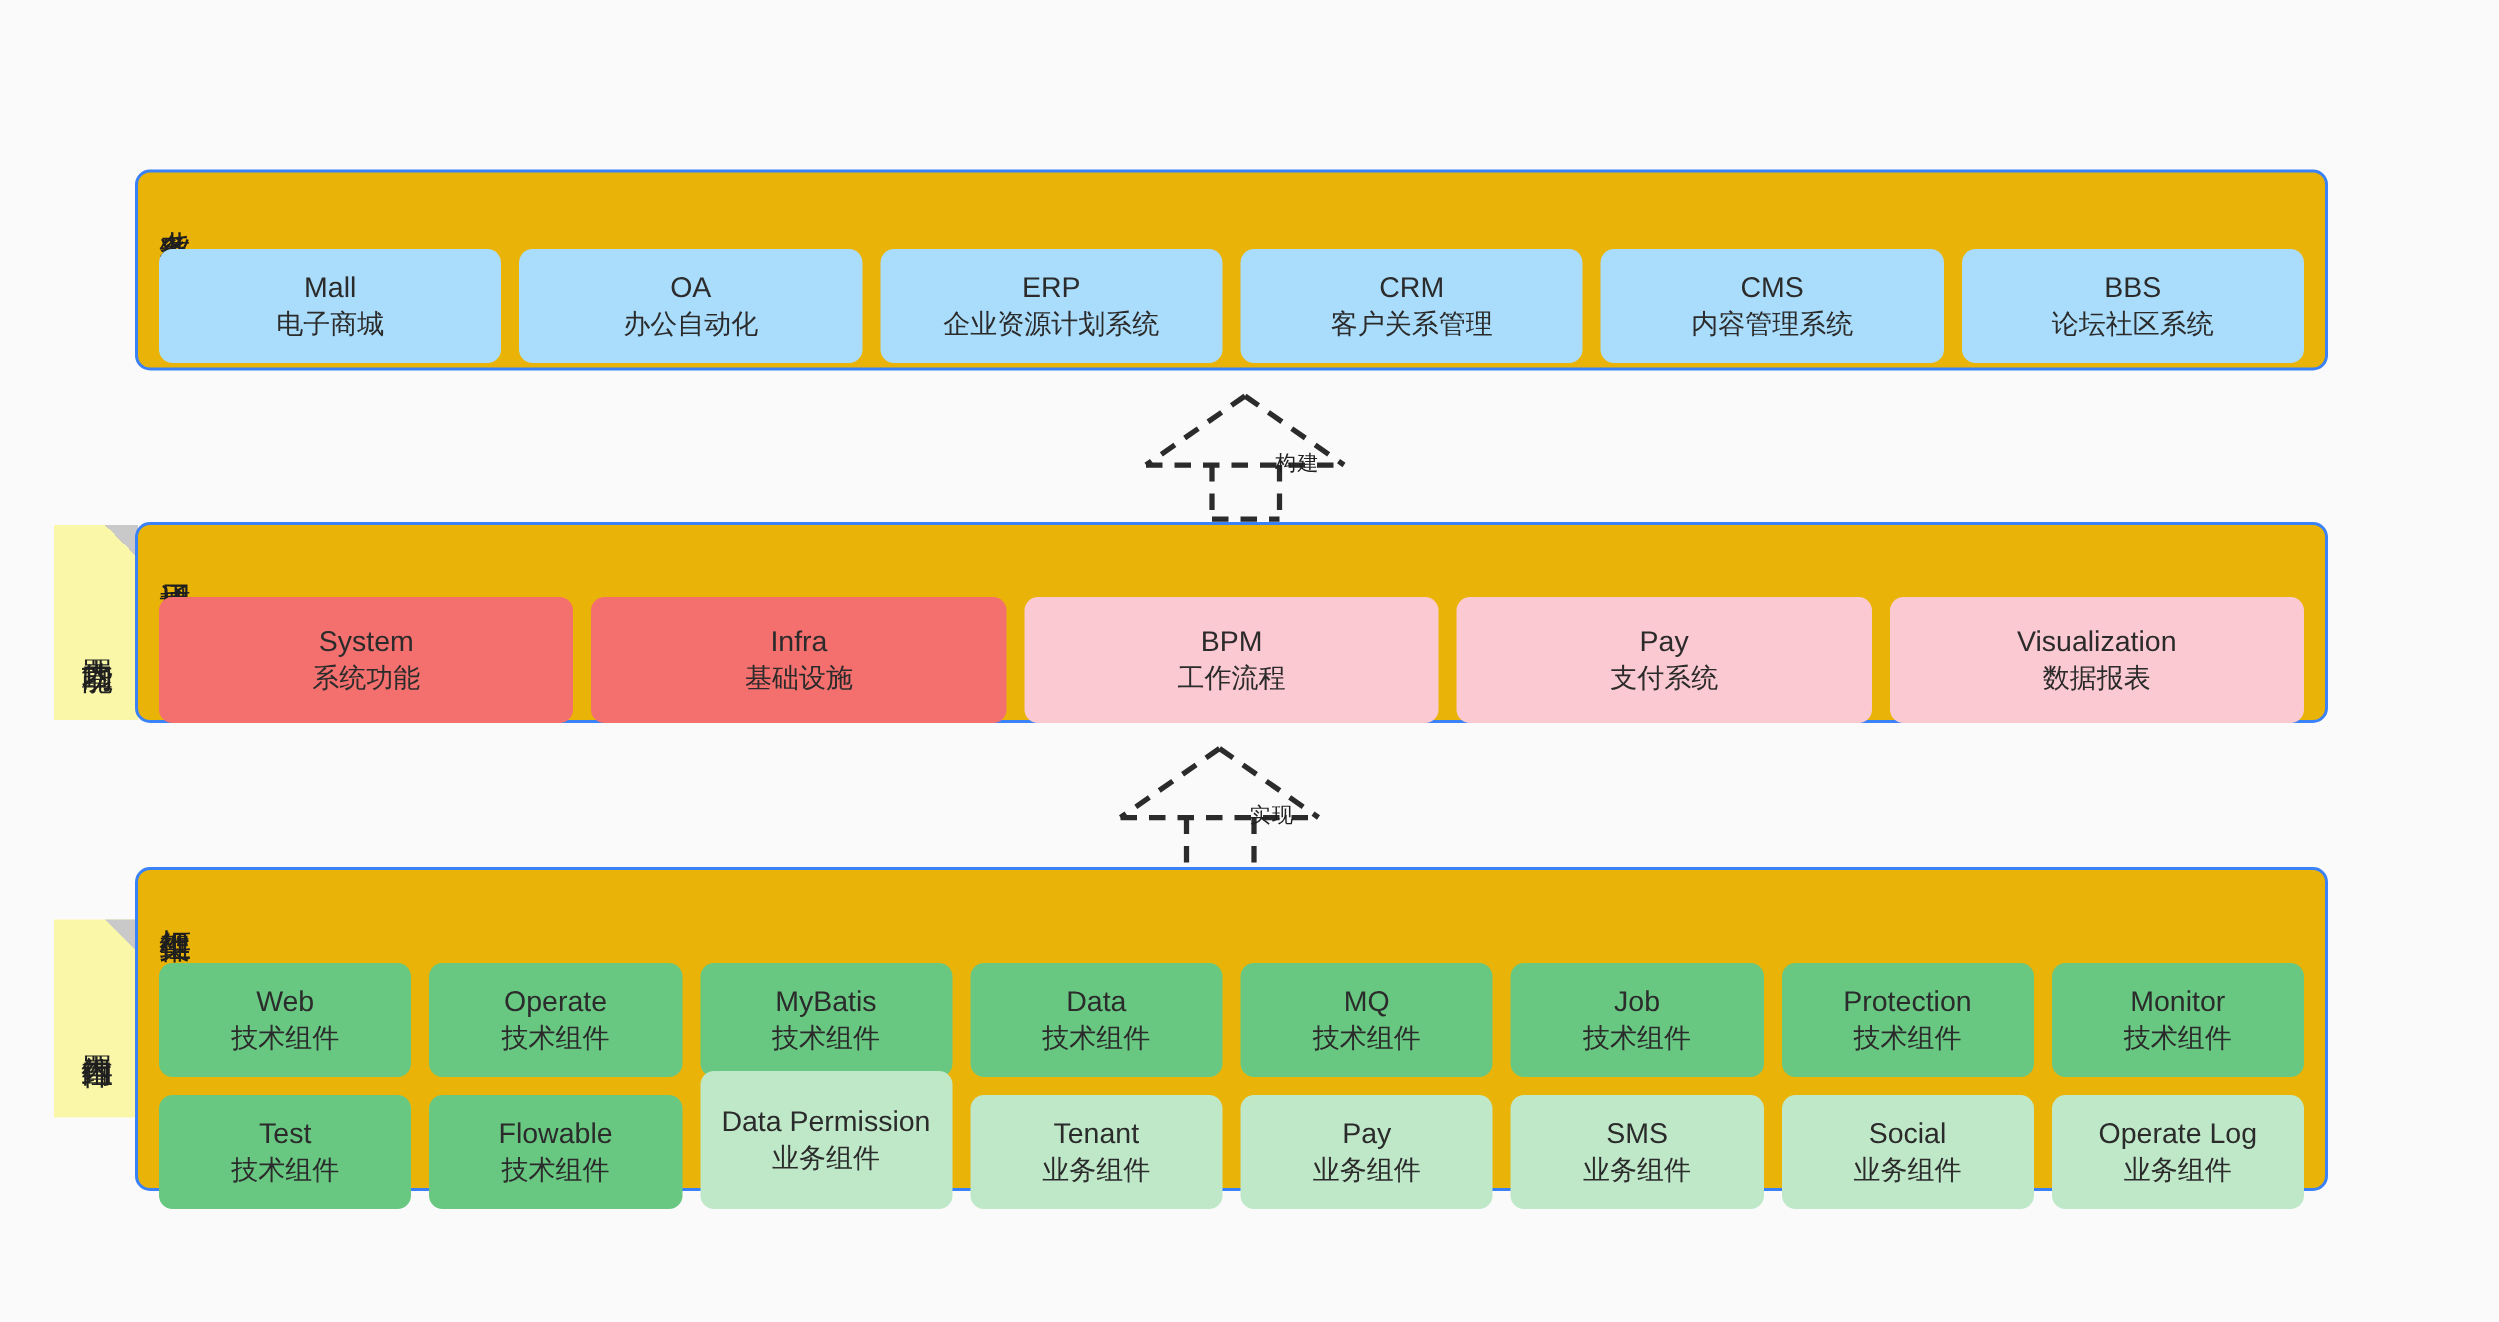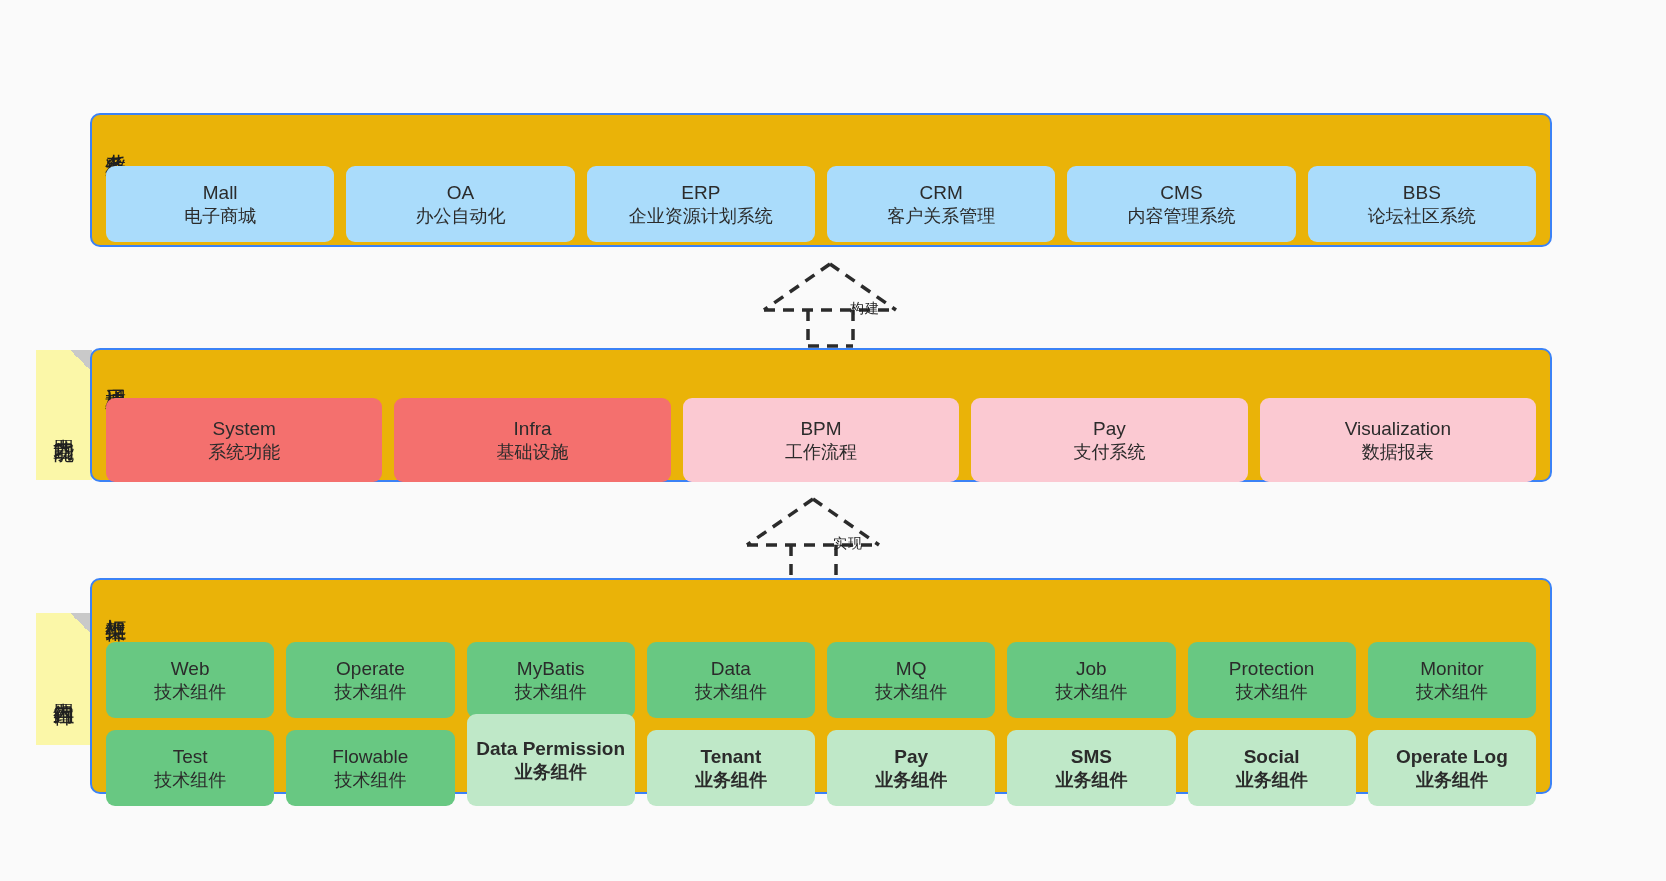--- a/index.html
+++ b/index.html
@@ -69,21 +69,21 @@
     color: #2b2b2b;
     line-height: 1.25;
     padding: 6px 4px;
   }
   .node .en { font-size: 19px; }
   .node .cn { font-size: 18px; }
   .node.blue   { background: #aadcfb; height: 76px; }
   .node.red    { background: #f4706e; height: 84px; }
   .node.pink   { background: #fbc9d2; height: 84px; }
   .node.green  { background: #68c882; height: 76px; }
-  .node.lgreen { background: #bfe8c8; height: 76px; font-weight: bold; }
+  .node.lgreen { background: #bfe8c8; height: 76px; }
   .node.tall   { height: 92px; margin-top: -16px; }
 
   
   .note {
     position: absolute;
     width: 56px;
     background: #fbf7a8;
     font-size: 21px;
     line-height: 1.22;
     letter-spacing: 1px;

